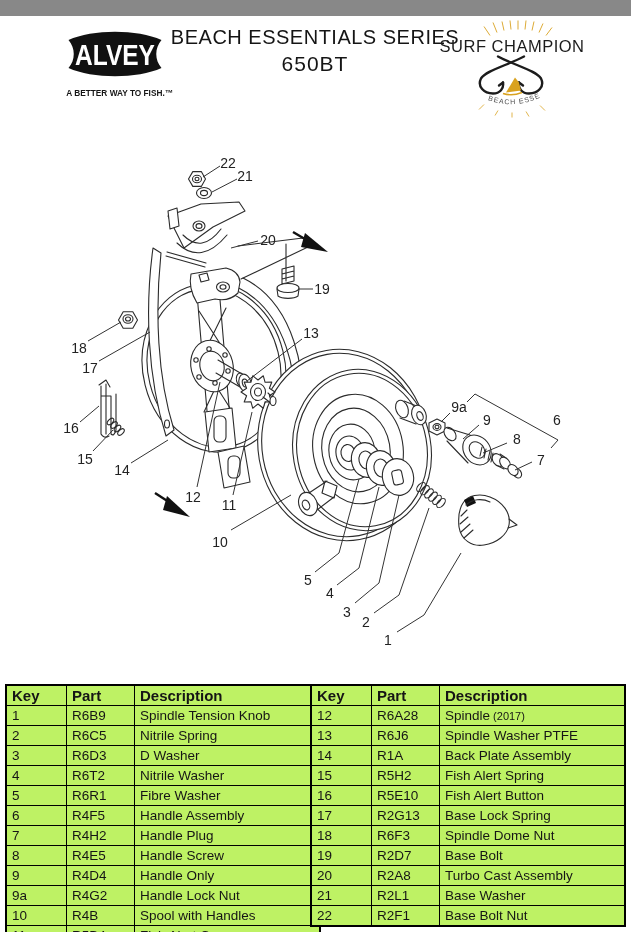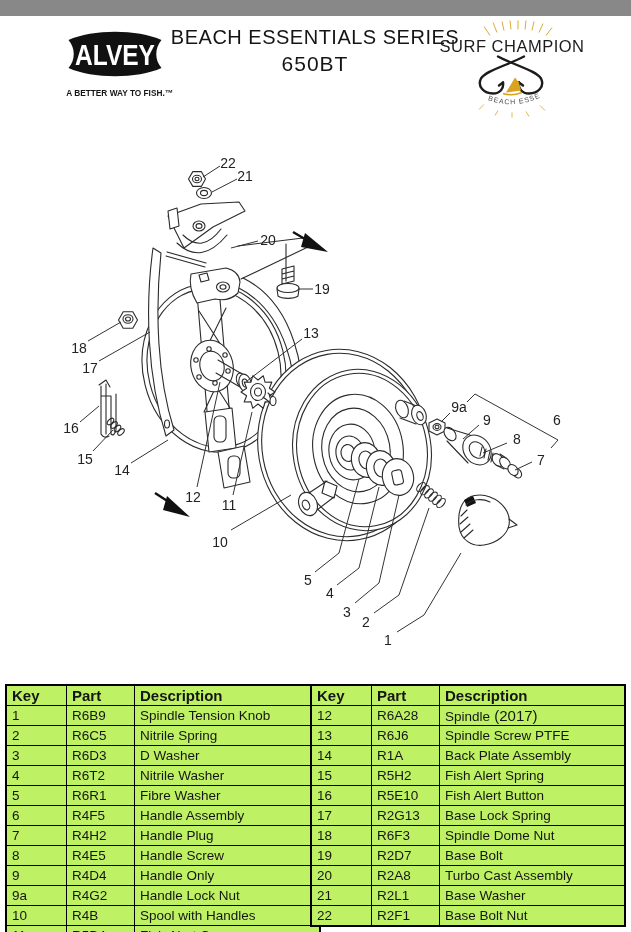--- a/index.html
+++ b/index.html
@@ -20,21 +20,21 @@
   .callout-text{font-family:"Liberation Sans",sans-serif;font-size:14px;fill:#222;}
   
   .parts{position:absolute;top:668px;border-collapse:collapse;background:#bef264;}
   .parts-left{left:5px;}
   .parts-right{left:310px;}
   .parts th,.parts td{border:1px solid #000;padding:1px 4px 1px 5px;height:17px;
       font-size:13.5px;text-align:left;white-space:nowrap;}
   .parts th{font-size:15px;font-weight:700;}
   .parts{border:2px solid #000;}
   .col-key{width:50px;}  .col-part{width:58px;}  .col-desc{width:175px;}
-  .desc-note{font-size:15px;}
+  .desc-note{font-size:11px;}
 </style>
 </head>
 <body>
 
 <div class="page">
 
   <div class="logo-block">
     <svg width="106" height="52" viewBox="0 0 105 52">
       <path d="M6,12 C30,1 75,1 99,12 C92,20 92,32 99,40 C75,51 30,51 6,40 C13,32 13,20 6,12 Z" fill="#111"></path>
       <text x="52.5" y="37" text-anchor="middle" fill="#fff" font-size="29" font-weight="700" font-family="Liberation Sans, sans-serif" textLength="80" lengthAdjust="spacingAndGlyphs">ALVEY</text>
@@ -360,21 +360,21 @@
       </thead>
       <tbody>
         <tr>
           <td>12</td>
           <td>R6A28</td>
           <td>Spindle<span class="desc-note"> (2017)</span></td>
         </tr>
         <tr>
           <td>13</td>
           <td>R6J6</td>
-          <td>Spindle Screw PTFE</td>
+          <td>Spindle Washer PTFE</td>
         </tr>
         <tr>
           <td>14</td>
           <td>R1A</td>
           <td>Back Plate Assembly</td>
         </tr>
         <tr>
           <td>15</td>
           <td>R5H2</td>
           <td>Fish Alert Spring</td>

